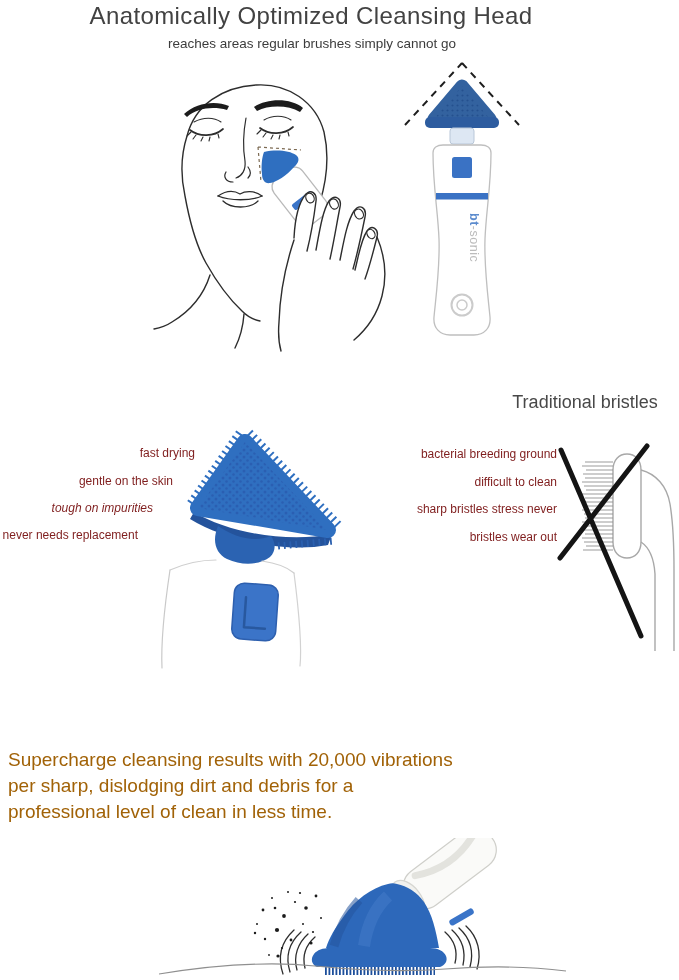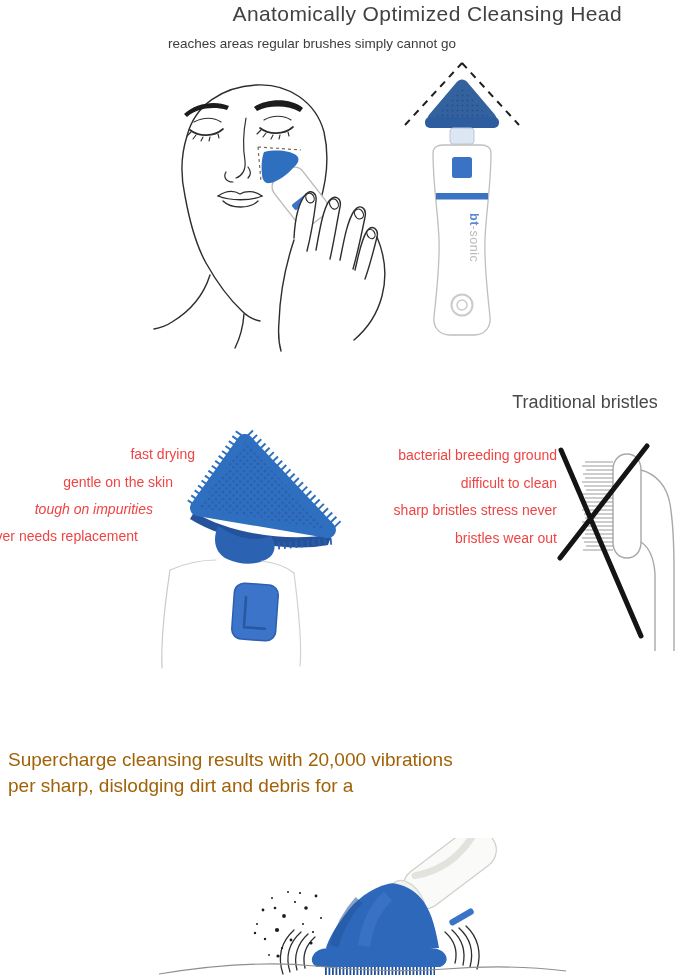--- a/index.html
+++ b/index.html
@@ -1,23 +1,23 @@
 <!DOCTYPE html>
 <html><head>
 <meta charset="utf-8">
 <style>
   html,body{margin:0;padding:0;background:#fff;}
   .page{position:relative;width:679px;height:980px;background:#fff;overflow:hidden;
         font-family:"Liberation Sans", sans-serif;color:#454545;}
   .txt{position:absolute;white-space:nowrap;font-weight:300;}
-  .title{top:2px;left:0;width:622px;text-align:right;font-size:21px;letter-spacing:.4px;color:#424242;}
+  .title{top:2px;left:0;width:622px;text-align:center;font-size:24px;letter-spacing:.4px;color:#424242;}
   .subtitle{top:36px;left:0;width:624px;text-align:center;font-size:13.5px;color:#3c3c3c;}
   .heading-left{top:391px;left:3px;font-size:19px;letter-spacing:.2px;color:#484848;}
   .heading-right{top:392px;left:500px;width:170px;text-align:center;font-size:18px;color:#484848;}
-  .bullet{font-size:14px;color:#ef4444;text-align:center;}
+  .bullet{font-size:12px;color:#7f1d1d;text-align:center;}
   .b-l1{top:446px;right:484px;} .b-l2{top:474px;right:506px;}
   .b-l3{top:501px;right:526px;font-style:italic;} .b-l4{top:528px;right:541px;}
   .b-r1{top:447px;right:122px;} .b-r2{top:475px;right:122px;}
   .b-r3{top:502px;right:122px;} .b-r4{top:530px;right:122px;}
   .bottom-text{position:absolute;top:747px;left:8px;width:671px;
                font-size:19px;line-height:26px;font-weight:300;color:#a16207;}
   .bottom-text div{white-space:nowrap;}
   svg{position:absolute;display:block;}
   .face-svg{left:148px;top:70px;}
   .device-svg{left:400px;top:58px;}
@@ -146,20 +146,21 @@
       <path d="M86,40 C101,44 112,56 115,74 C118,92 119,112 119,140 L119,221"></path>
       <path d="M86,112 C95,118 99,128 100,144 L100,221"></path>
     </g>
     <path stroke="#909090" stroke-width="0.9" fill="none" d="M30,32H58 M27,36H58 M31,40H58 M28,44H58 M30,48H58 M27,52H58 M29,56H58 M31,60H58 M27,64H58 M30,68H58 M28,72H58 M31,76H58 M27,80H58 M29,84H58 M30,88H58 M27,92H58 M31,96H58 M28,100H58 M30,104H58 M27,108H58 M29,112H58 M31,116H58 M28,120H58"></path>
     <path d="M6,20 L86,206 M92,16 L5,128" stroke="#141414" stroke-width="5" stroke-linecap="round" fill="none"></path>
   </svg>
 
   <div class="bottom-text">
     <div>Supercharge cleansing results with 20,000 vibrations</div>
     <div>per sharp, dislodging dirt and debris for a</div>
+    <div>professional level of clean in less time.</div>
   </div>
 
   <svg class="action-svg" width="430" height="142" viewBox="0 0 430 142">
     <g transform="translate(268,58) rotate(-37)">
       <rect x="-6" y="-21" width="104" height="42" rx="19" fill="#fafaf8" stroke="#cfcfca" stroke-width="1.2"></rect>
       <path d="M14,-15 C38,-3 62,-3 86,-13" stroke="#e3e3de" stroke-width="7" fill="none" stroke-linecap="round"></path>
       <ellipse cx="-6" cy="0" rx="13" ry="22" fill="#f1f1ee" stroke="#d6d6d1" stroke-width="1.2"></ellipse>
     </g>
     <rect x="303" y="76" width="27" height="6.5" rx="3" fill="#3a74c8" transform="rotate(-30 316 79)"></rect>
     <g>

